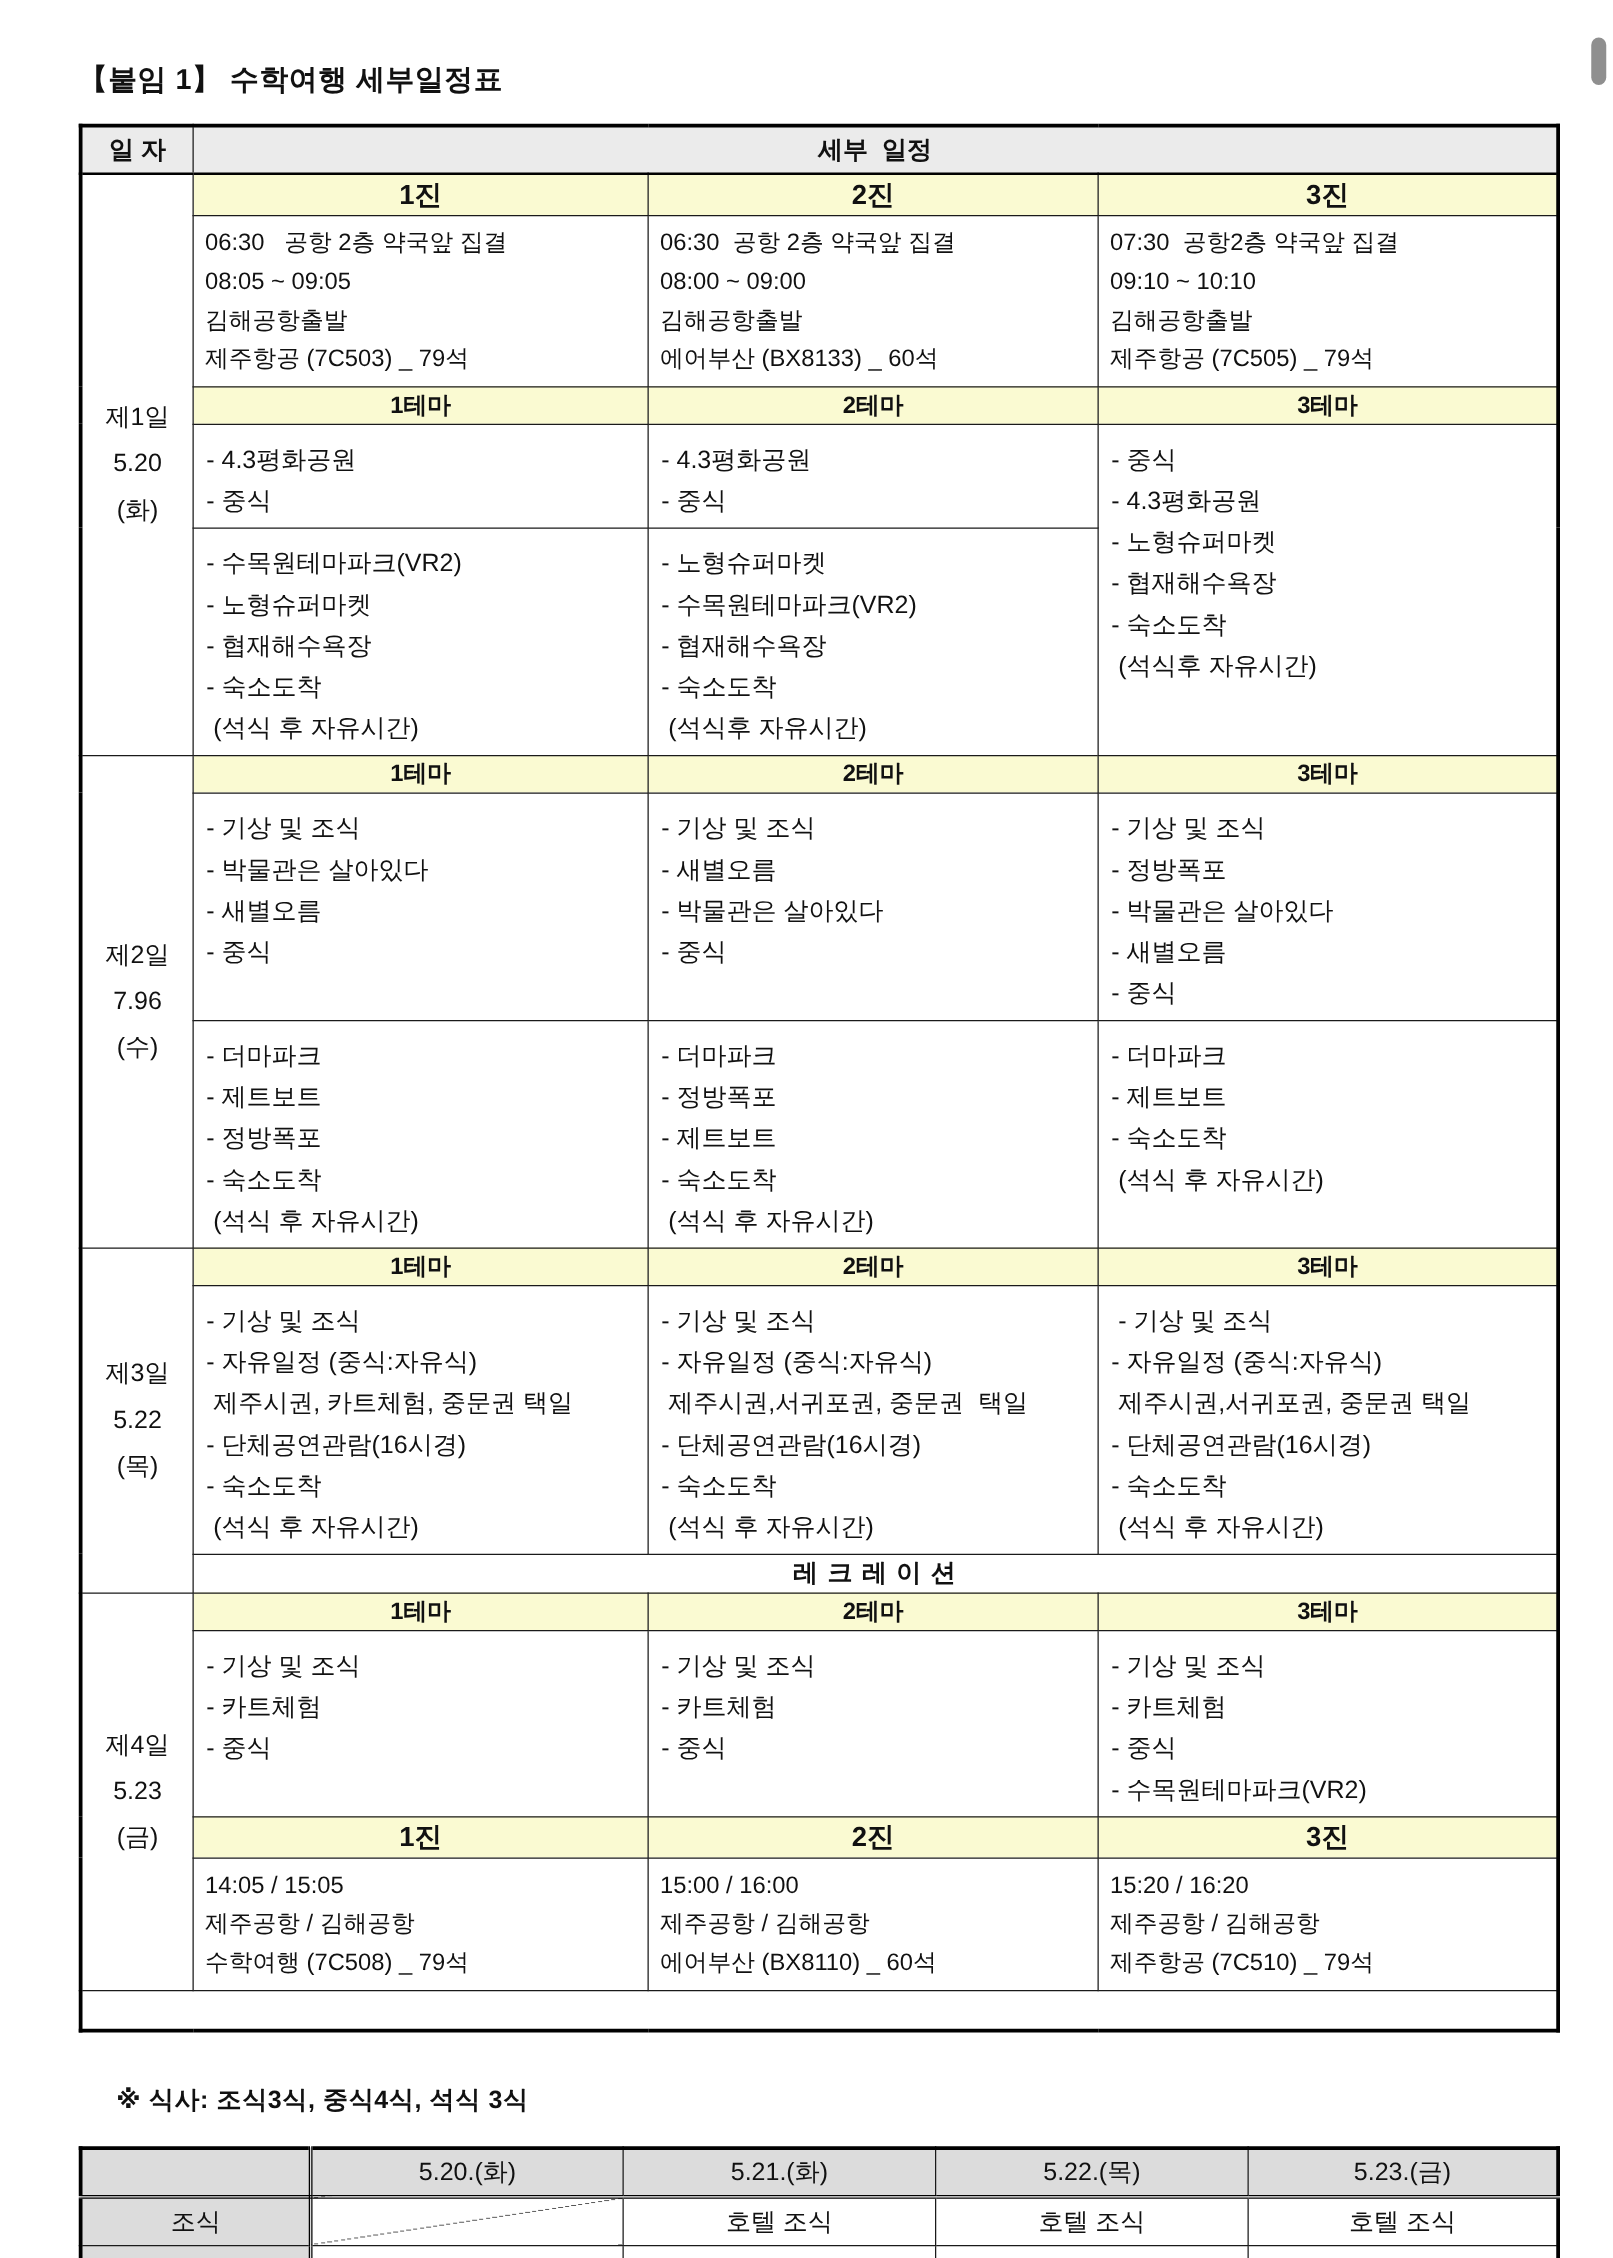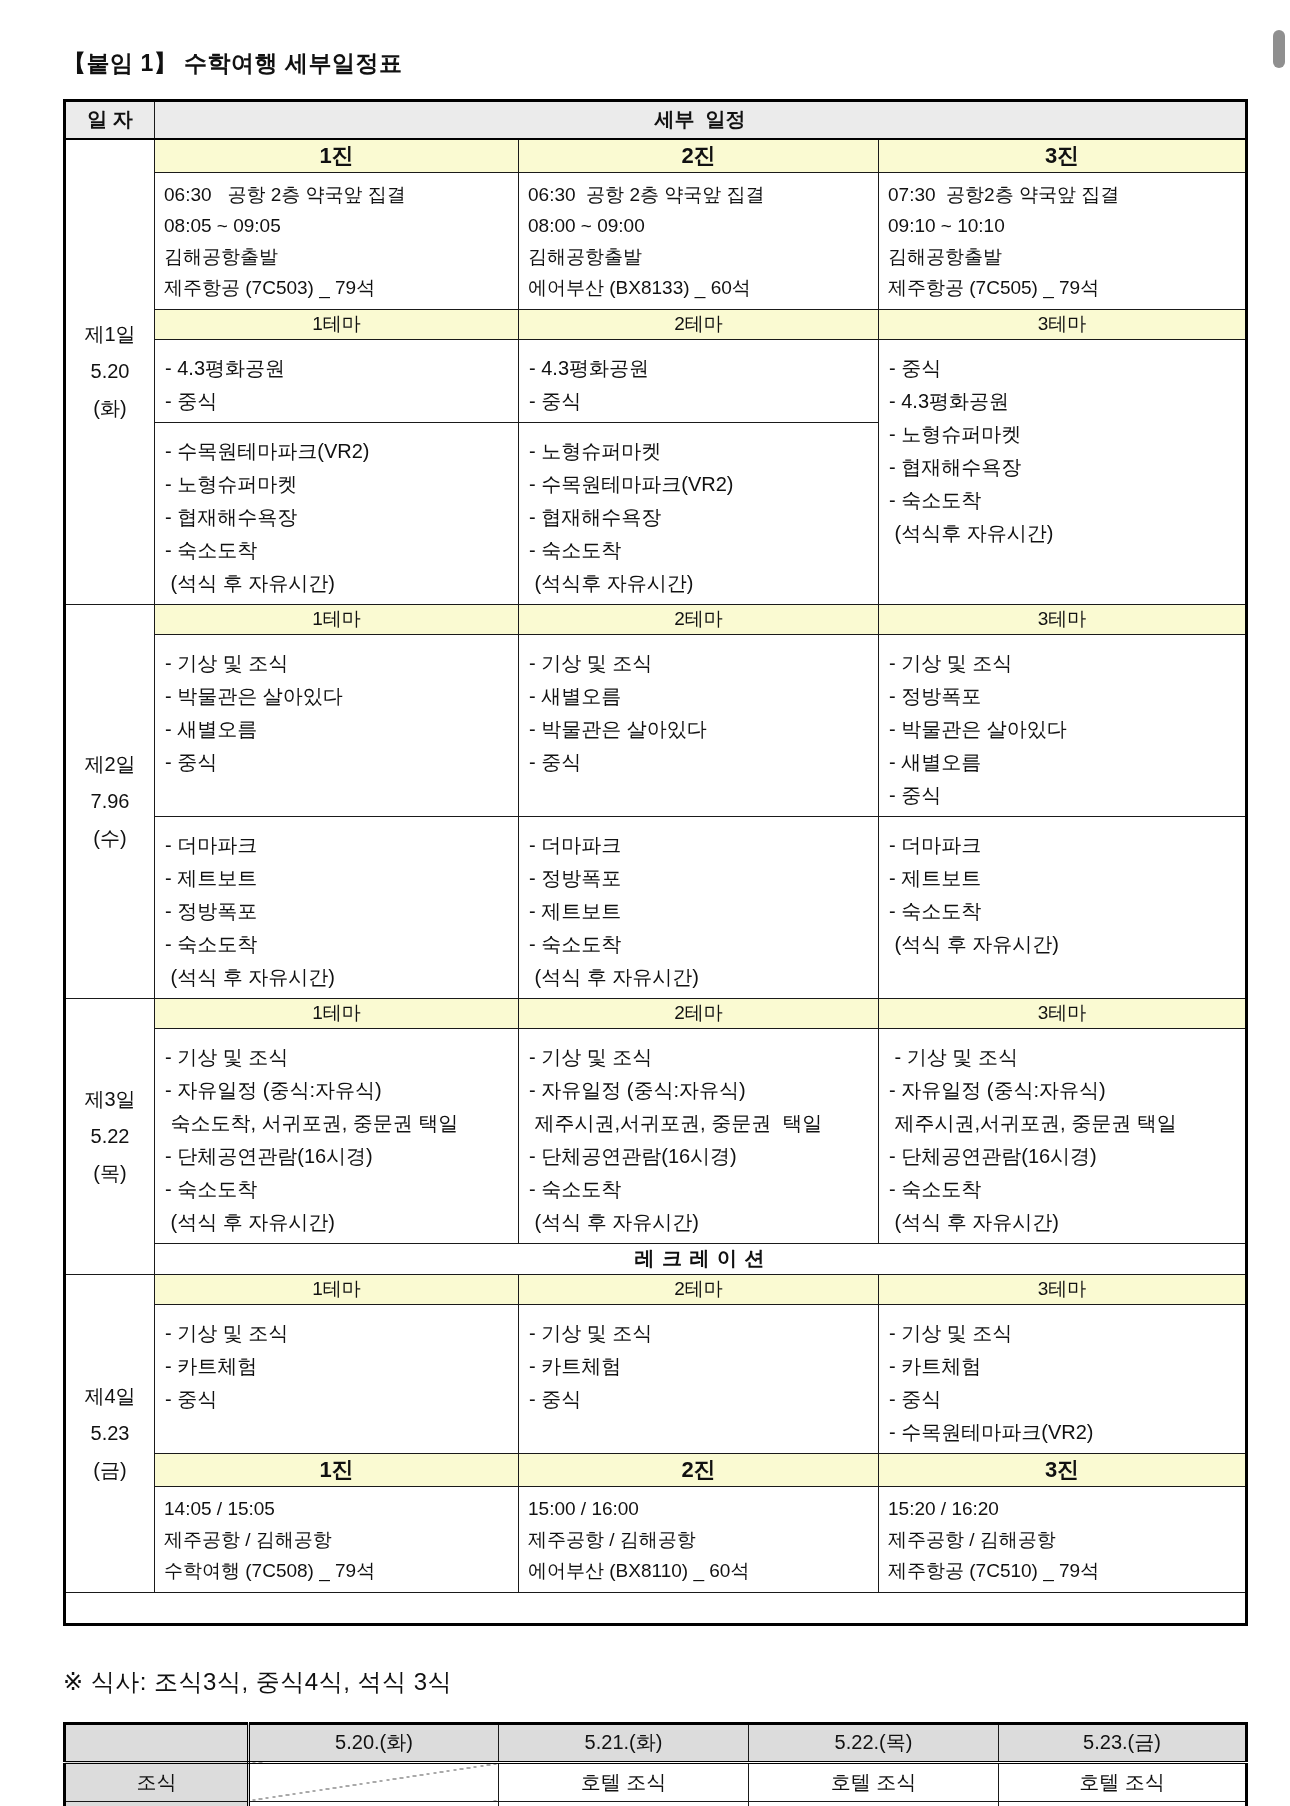--- a/index.html
+++ b/index.html
@@ -15,30 +15,30 @@
   }
   .title{font-size:23px;font-weight:bold;letter-spacing:0.5px;}
   table{border-collapse:collapse;table-layout:fixed;border-radius:22px;}
   .main{width:1182px;border:3px solid #000;margin-top:20px;}
   .main td{border:1px solid #1a1a1a;box-sizing:border-box;vertical-align:middle;}
   .main tr.hdr td{
     background:#ebebeb;font-weight:bold;font-size:20px;text-align:center;
     height:38px;border-bottom:2.5px solid #000;white-space:pre-wrap;
   }
   .main td.wv{background:#fafad2;font-weight:bold;font-size:22px;text-align:center;height:33px;}
-  .main td.th{background:#fafad2;font-size:19px;text-align:center;height:30px;}
+  .main td.th{background:#fafad2;font-size:19px;text-align:center;height:30px;font-weight:bold;}
   .date-cell{text-align:center;font-size:20px;background:#fff;}
   .date-cell .ln{line-height:37px;white-space:pre-wrap;}
   td.fl{font-size:19px;padding:6px 4px 6px 9px;vertical-align:top;}
   td.fl .ln{line-height:31px;white-space:pre-wrap;}
   td.act{font-size:20px;padding:12px 4px 4px 10px;vertical-align:top;}
   td.act .ln{line-height:33px;white-space:pre-wrap;}
   tr.recreation td{text-align:center;font-weight:bold;font-size:20px;height:31px;letter-spacing:1px;}
   tr.empty-row td{height:32px;}
-  .meal-note{margin-top:40px;font-size:24px;font-weight:normal;letter-spacing:0.5px;}
+  .meal-note{margin-top:40px;font-size:20px;font-weight:bold;letter-spacing:0.5px;margin-left:30px;}
   .meal{width:1182px;border:3px solid #000;margin-top:24px;}
   .meal td{border:1px solid #1a1a1a;font-size:20px;text-align:center;height:39px;box-sizing:border-box;}
   .meal tr.mhdr td{background:#dcdcdc;border-bottom:3px double #000;}
   .meal td.mlabel{background:#dcdcdc;border-right:3px double #000;}
   .meal td.diag{
     background:linear-gradient(to bottom right,#fff 49.65%,#555 49.65%,#555 50.35%,#fff 50.35%);
   }
   .scroll-thumb{
     position:absolute;top:30px;right:5px;width:12px;height:38px;
     border-radius:7px;background:#8f8f8f;
@@ -195,21 +195,21 @@
             <div class="ln">(목)</div>
           </td>
         <td class="th">1테마</td>
         <td class="th">2테마</td>
         <td class="th">3테마</td>
       </tr>
       <tr>
         <td class="act">
             <div class="ln">- 기상 및 조식</div>
             <div class="ln">- 자유일정 (중식:자유식)</div>
-            <div class="ln"> 숙소도착, 서귀포권, 중문권 택일</div>
+            <div class="ln"> 제주시권, 카트체험, 중문권 택일</div>
             <div class="ln">- 단체공연관람(16시경)</div>
             <div class="ln">- 숙소도착</div>
             <div class="ln"> (석식 후 자유시간)</div>
           </td>
         <td class="act">
             <div class="ln">- 기상 및 조식</div>
             <div class="ln">- 자유일정 (중식:자유식)</div>
             <div class="ln"> 제주시권,서귀포권, 중문권  택일</div>
             <div class="ln">- 단체공연관람(16시경)</div>
             <div class="ln">- 숙소도착</div>

